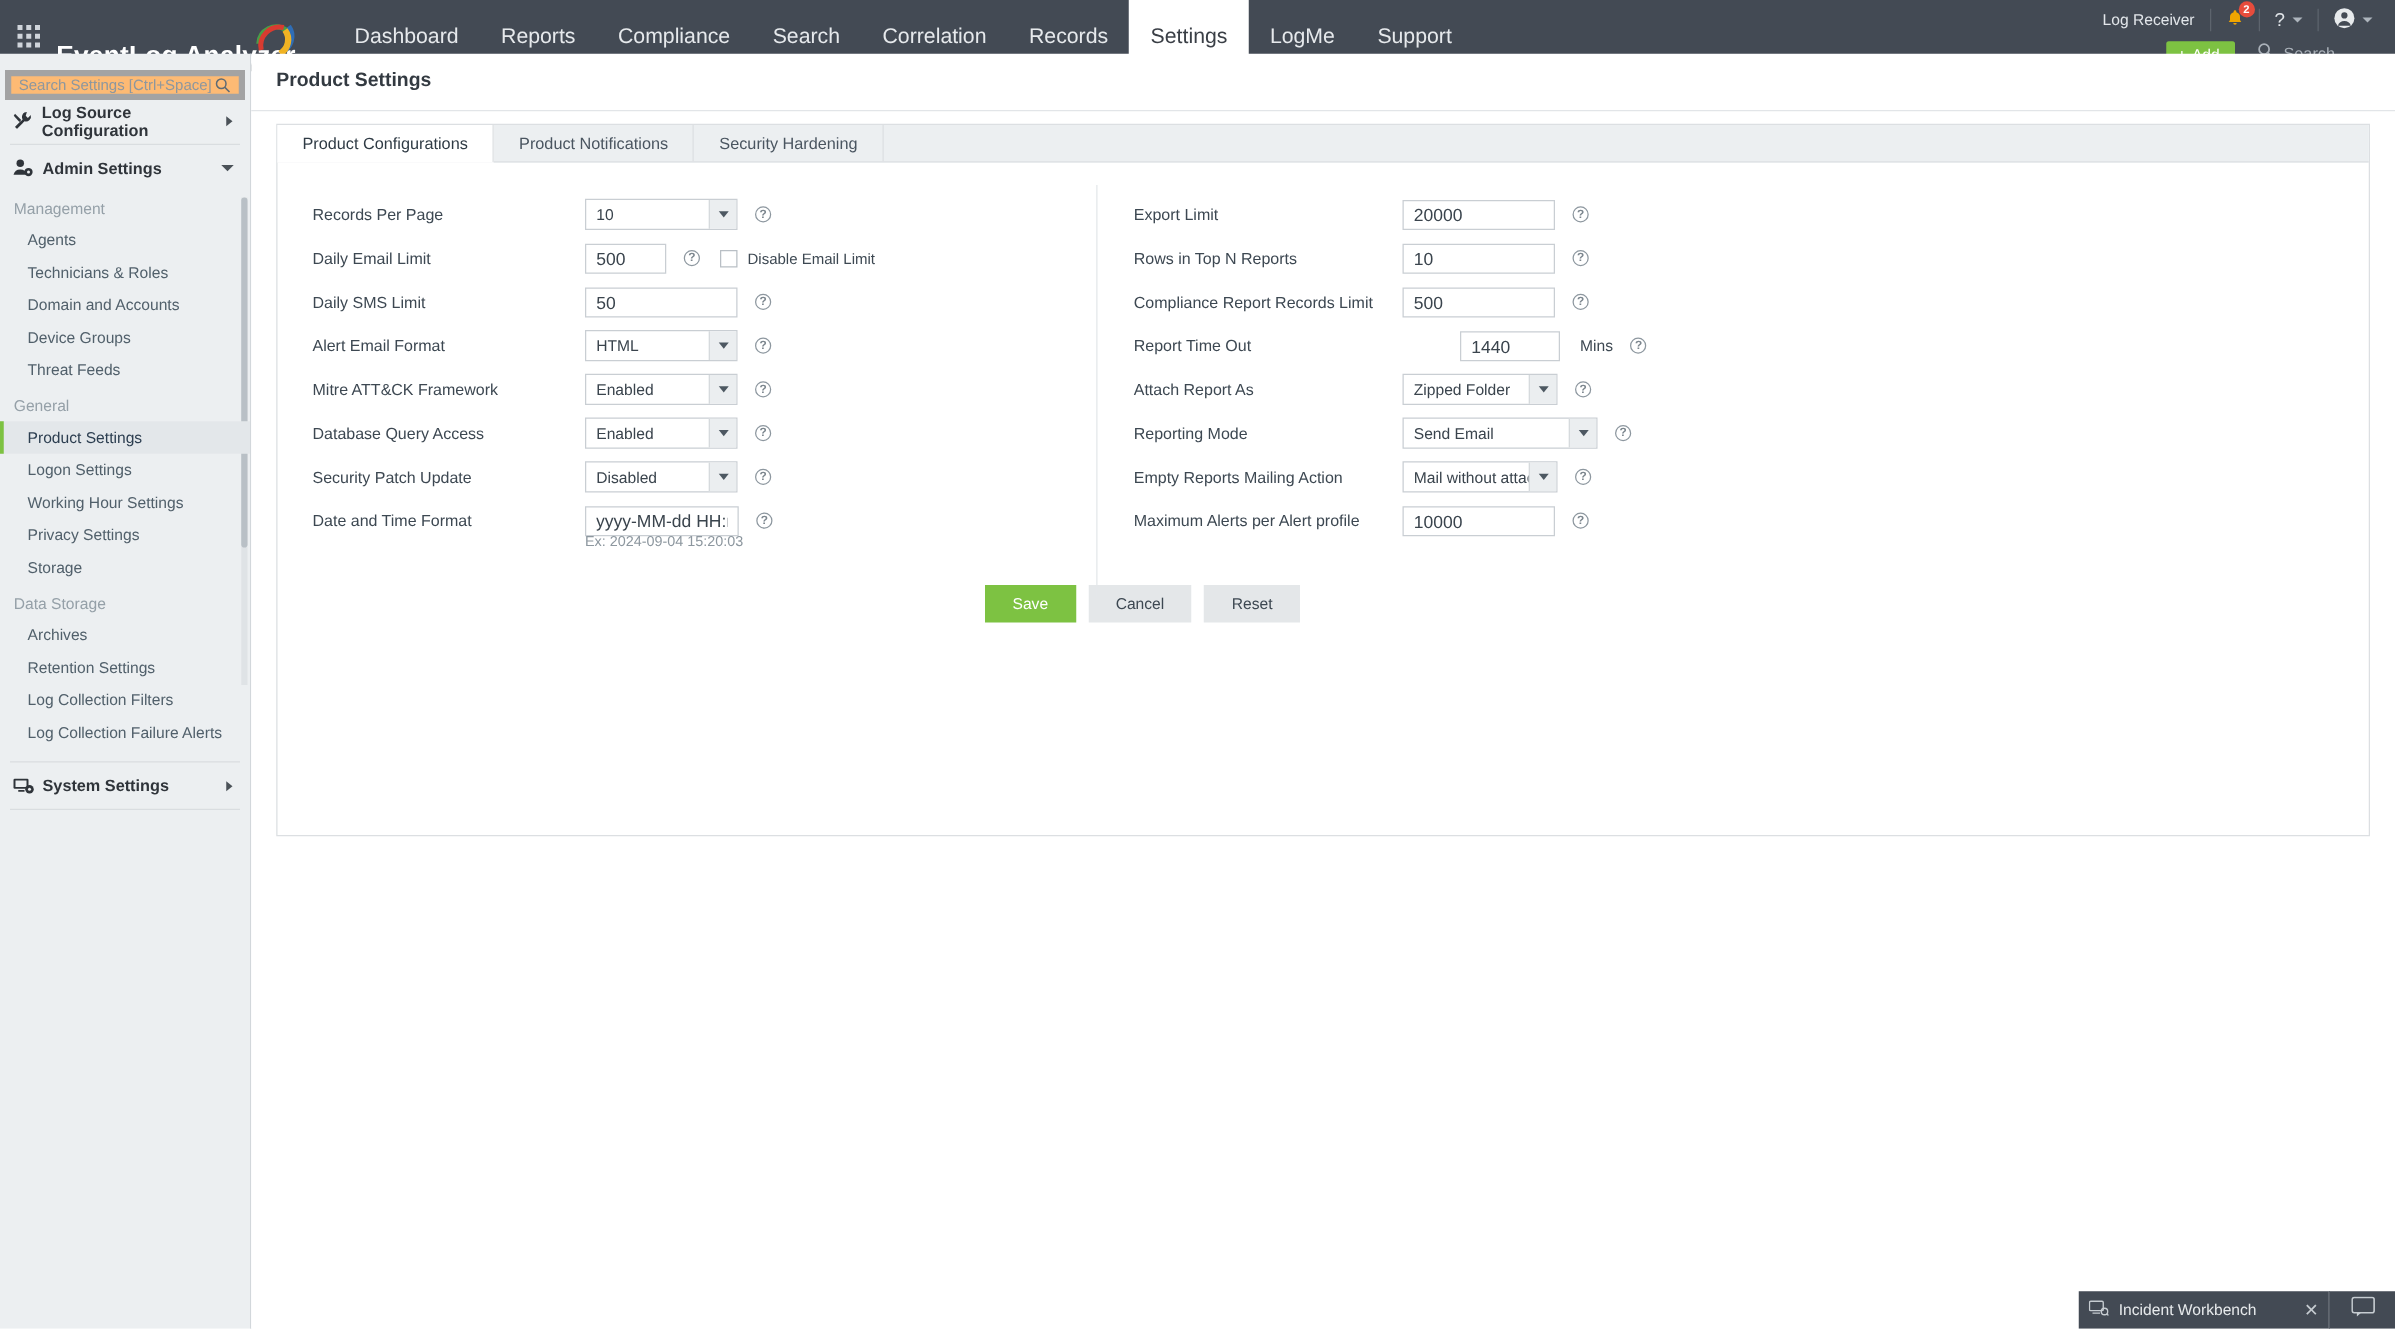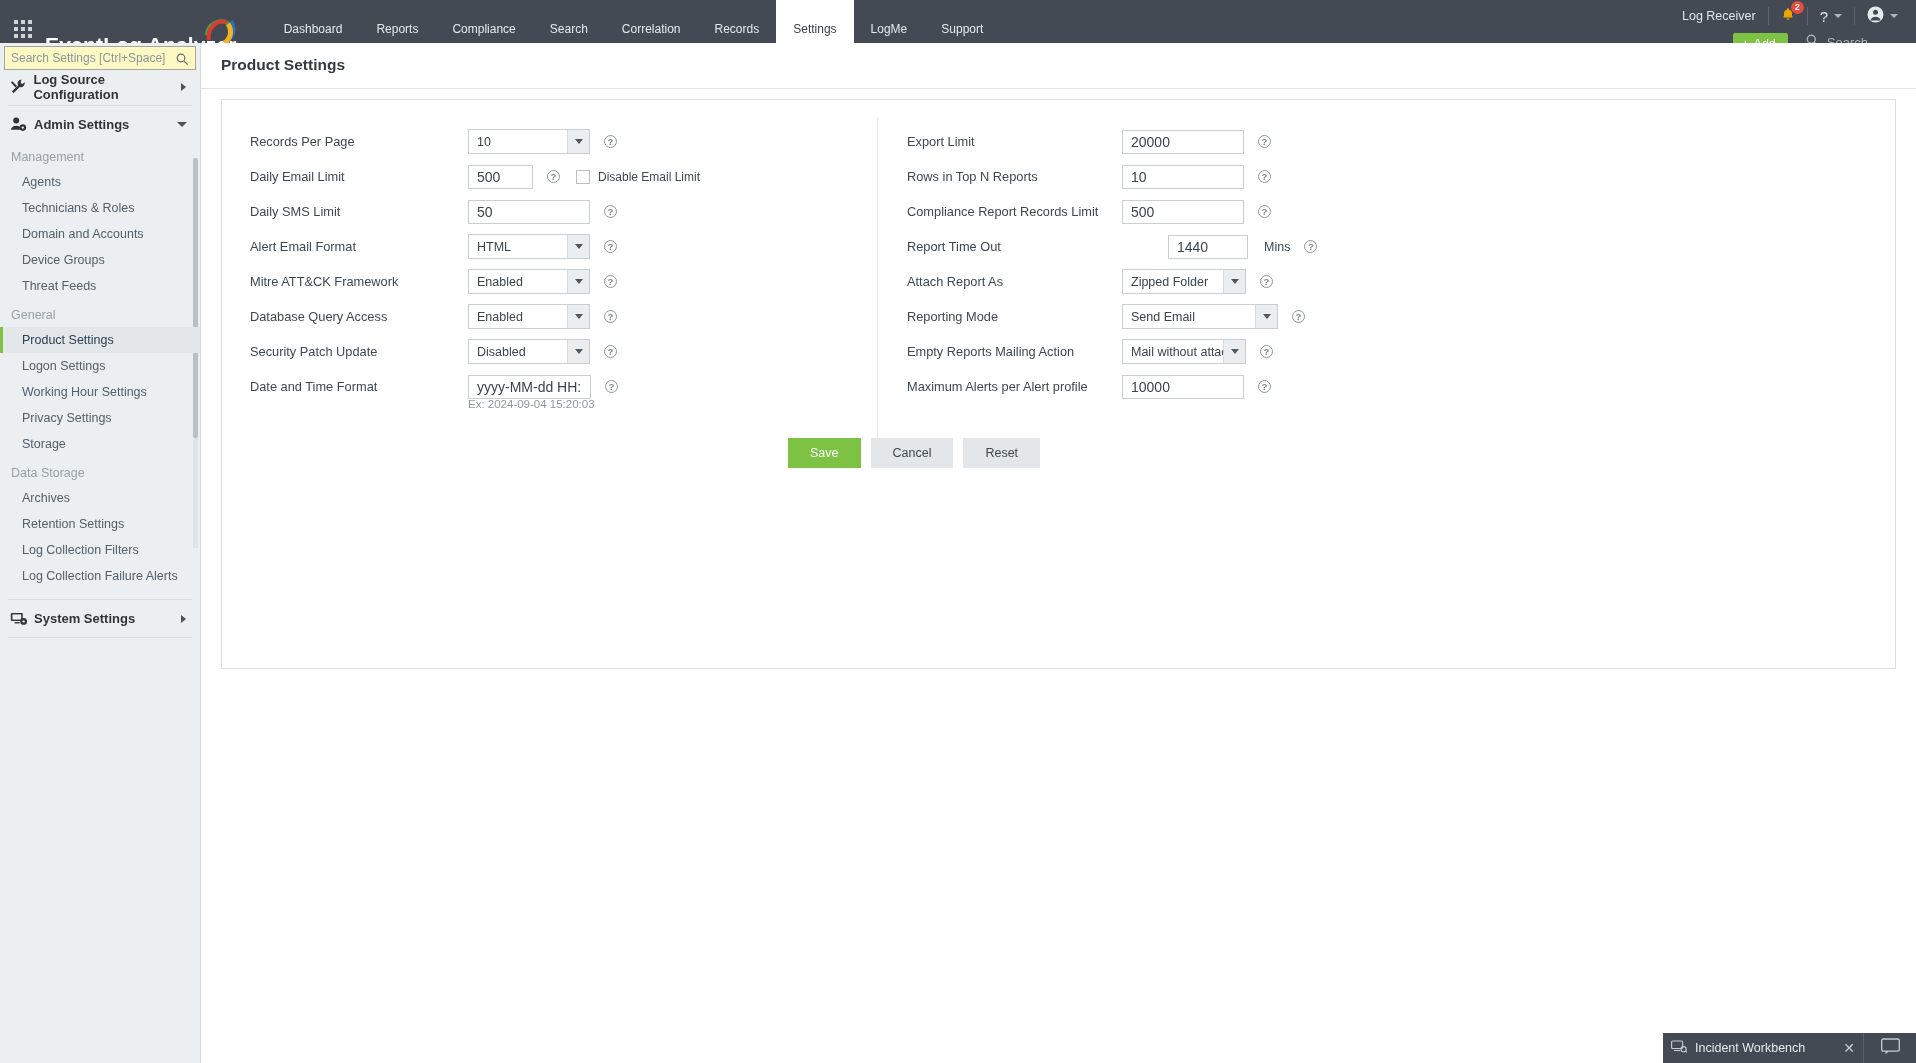--- a/index.html
+++ b/index.html
@@ -33,21 +33,21 @@
   .brand-text {
     color: #ffffff; font-size: 21px; font-weight: bold; letter-spacing: .2px;
     white-space: nowrap;
   }
   .brand-swoosh { position: relative; width: 0; height: 34px; }
   .brand-swoosh svg { position: absolute; left: -34px; top: -8px; }
 
   .mainnav { display: flex; align-items: stretch; margin-left: 18px; }
   .mainnav a {
     display: flex; align-items: center; padding: 0 17px;
-    color: #e6e9ec; font-size: 12px; text-decoration: none; white-space: nowrap;
+    color: #e6e9ec; font-size: 17px; text-decoration: none; white-space: nowrap;
   }
   .mainnav a.active { background: #ffffff; color: #3a3f46; font-weight: normal; }
 
   .top-right {
     margin-left: auto; display: flex; flex-direction: column; align-items: flex-end;
     padding-right: 8px;
   }
   .top-right-row1 {
     display: flex; align-items: center; height: 30px; gap: 0px; padding-top: 2px;
   }
@@ -80,22 +80,22 @@
     margin-left: 14px; color: #aab1b9; font-size: 13px;
     border-bottom: 1px dotted #6b7279; padding: 0 40px 2px 4px; cursor: text;
   }
 
   
   .sidebar {
     position: absolute; top: 43px; left: 0; width: 201px; height: 1020px;
     background: #eceff1; border-right: 1px solid #d2d7db;
   }
   .side-search {
-    margin: 3px 4px 0 4px; height: 24px; background: #fef9c3;
-    border: 1px solid #a3a3a3; display: flex; align-items: center;
+    margin: 13px 4px 0 4px; height: 24px; background: #fdba74;
+    border: 5px solid #a3a3a3; display: flex; align-items: center;
     padding: 0 6px;
   }
   .side-search input {
     border: none; outline: none; flex: 1; font-size: 12px;
     color: #64707a; font-family: inherit; background: transparent;
   }
   .side-search input::placeholder { color: #8d979f; }
   .magnifier { width: 13px; height: 13px; }
 
   .side-group {
@@ -416,20 +416,25 @@
   <div class="side-divider"></div>
 </aside>
 
 <main class="content">
 
   <div class="page-title">Product Settings</div>
   <div class="title-rule"></div>
 
   <section class="panel">
 
+    <div class="tabs">
+      <div class="tab active">Product Configurations</div>
+      <div class="tab">Product Notifications</div>
+      <div class="tab">Security Hardening</div>
+    </div>
 
     <div class="form-area">
       <div class="vdivider"></div>
 
       <div class="col col-left">
 
         <div class="frow">
           <div class="flabel">Records Per Page</div>
           <div class="fctl">
             <div class="selbox sel122">

